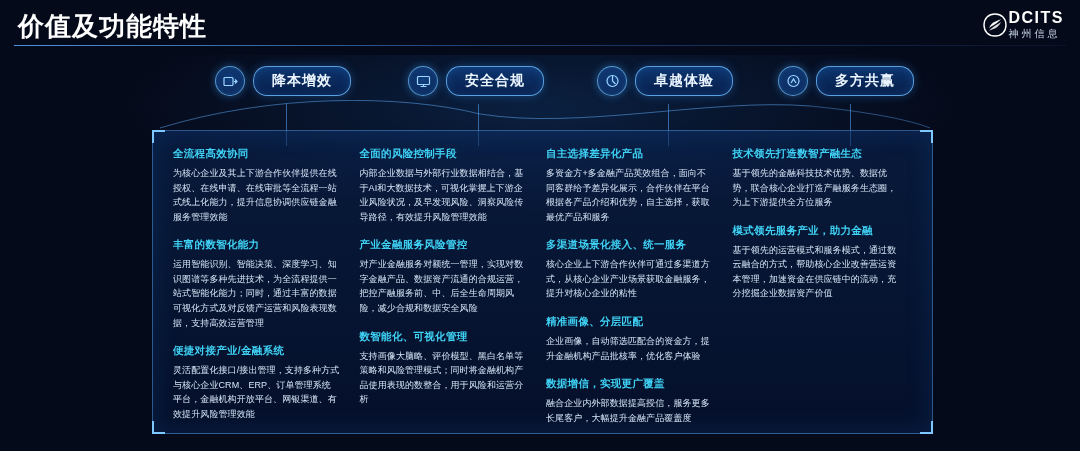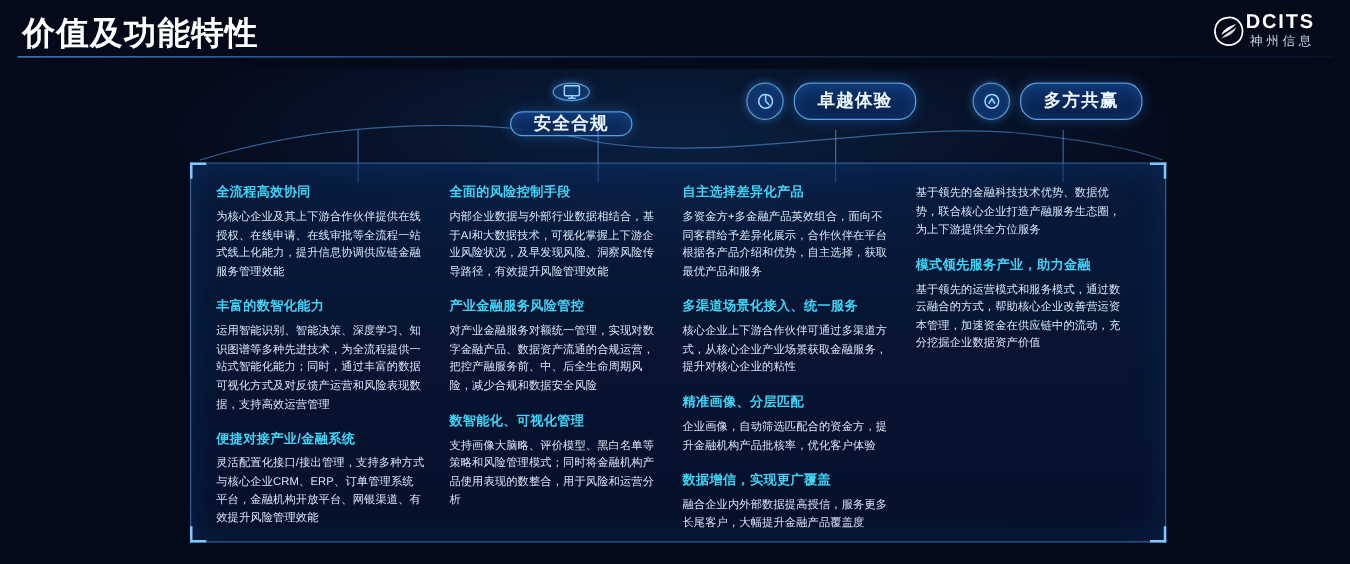--- a/index.html
+++ b/index.html
@@ -53,26 +53,25 @@
   .title-underline {
     position: absolute;
     left: 14px;
     top: 45px;
     width: 1052px;
     height: 1px;
     background: linear-gradient(90deg, rgba(90,170,255,0.85) 0%, rgba(60,130,220,0.45) 45%, rgba(40,90,170,0.12) 100%);
   }
   .logo {
     position: absolute;
-    right: 28px;
+    right: 16px;
     top: 10px;
     display: flex;
     align-items: center;
     gap: 1px;
-    text-align: right;
   }
   .logo-mark {
     width: 26px;
     height: 26px;
     position: relative;
   }
   .logo-text {
     display: flex;
     flex-direction: column;
     line-height: 1;
@@ -220,22 +219,31 @@
   </div>
 
   <svg class="curve-line">
     <path d="M10 28 C 120 -6, 250 -6, 330 14" fill="none" stroke="rgba(95,175,255,0.5)" stroke-width="1"></path>
     <path d="M330 14 C 430 30, 560 -2, 660 6" fill="none" stroke="rgba(95,175,255,0.5)" stroke-width="1"></path>
     <path d="M660 6 C 720 12, 760 20, 780 28" fill="none" stroke="rgba(95,175,255,0.4)" stroke-width="1"></path>
   </svg>
 
   <div class="pills">
 
-
-    <div class="pill" style="left:408px;flex-direction:column;">
+    <div class="pill" style="left:215px;">
+      <div class="pill-icon">
+        <svg width="15" height="13" viewBox="0 0 15 13">
+          <rect x="1" y="2.5" width="9" height="8" rx="1" fill="none" stroke="#9fd6ff" stroke-width="1.2"></rect>
+          <path d="M11 6.5 h3 M12 4.5 l2 2 l-2 2" fill="none" stroke="#9fd6ff" stroke-width="1.2"></path>
+        </svg>
+      </div>
+      <div class="pill-label">降本增效</div>
+    </div>
+
+    <div class="pill" style="left:408px;">
       <div class="pill-icon">
         <svg width="15" height="13" viewBox="0 0 15 13">
           <rect x="1.5" y="1.5" width="12" height="8" rx="1" fill="none" stroke="#9fd6ff" stroke-width="1.2"></rect>
           <path d="M7.5 9.5 v2 M4.5 11.5 h6" stroke="#9fd6ff" stroke-width="1.2" fill="none"></path>
         </svg>
       </div>
       <div class="pill-label">安全合规</div>
     </div>
 
     <div class="pill" style="left:597px;">
@@ -317,20 +325,21 @@
           <div class="block-body">企业画像，自动筛选匹配合的资金方，提升金融机构产品批核率，优化客户体验</div>
         </div>
         <div class="block">
           <div class="block-title">数据增信，实现更广覆盖</div>
           <div class="block-body">融合企业内外部数据提高授信，服务更多长尾客户，大幅提升金融产品覆盖度</div>
         </div>
       </div>
 
       <div class="col">
         <div class="block">
+          <div class="block-title">技术领先打造数智产融生态</div>
           <div class="block-body">基于领先的金融科技技术优势、数据优势，联合核心企业打造产融服务生态圈，为上下游提供全方位服务</div>
         </div>
         <div class="block">
           <div class="block-title">模式领先服务产业，助力金融</div>
           <div class="block-body">基于领先的运营模式和服务模式，通过数云融合的方式，帮助核心企业改善营运资本管理，加速资金在供应链中的流动，充分挖掘企业数据资产价值</div>
         </div>
       </div>
 
     </div>
   </div>

